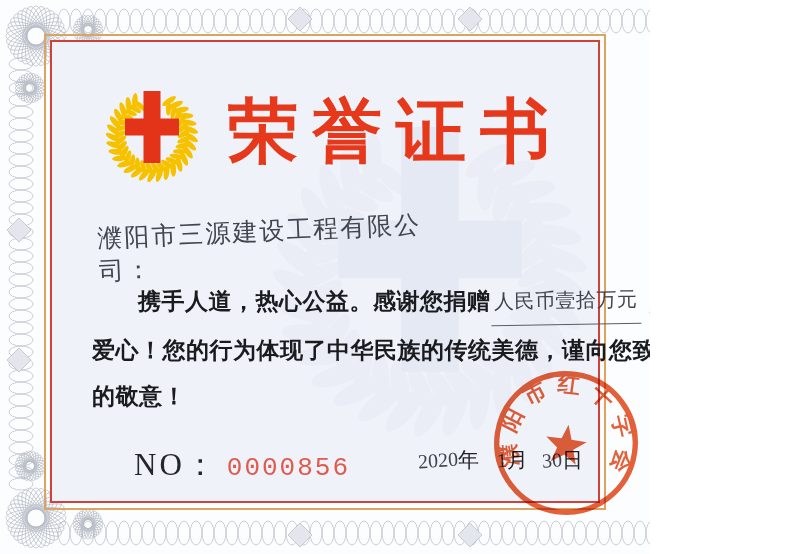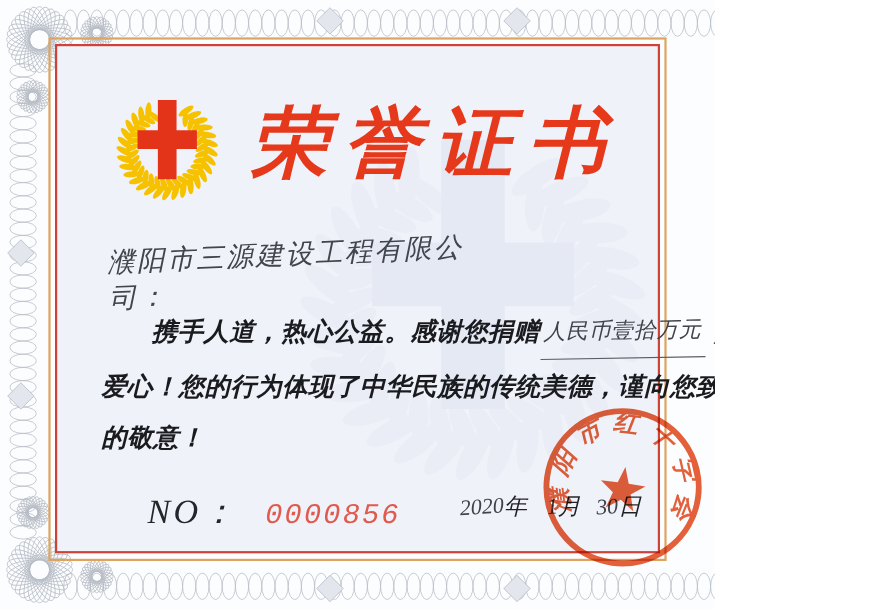--- a/index.html
+++ b/index.html
@@ -1,18 +1,18 @@
 <!DOCTYPE html>
 <html><head>
 <meta charset="utf-8">
 <style>
   html,body{margin:0;padding:0;}
   body{width:790px;height:554px;background:#ffffff;}
   .paper{position:relative;width:650px;height:554px;background:#fcfdfe;overflow:hidden;
-         font-family:"Liberation Sans",sans-serif;font-style:italic;}
+         font-family:"Liberation Sans",sans-serif;}
   #border-deco{position:absolute;left:0;top:0;}
   .frame-gold{position:absolute;top:34px;left:44px;right:44px;bottom:44px;
               border:2px solid #dda45f;}
   .frame-red{position:absolute;top:40px;left:50px;right:50px;bottom:51px;
              border:2px solid #ce4237;background:#f0f2f9;}
   #watermark{position:absolute;left:260px;top:110px;width:340px;height:340px;opacity:.8;}
   #emblem{position:absolute;left:102px;top:86px;width:100px;height:100px;}
   .title{position:absolute;left:228px;top:90px;font-family:"Liberation Serif",serif;
          font-weight:700;font-size:70px;line-height:1.2;letter-spacing:14px;color:#e6391b;
          white-space:nowrap;}
@@ -20,21 +20,21 @@
              font-size:25px;letter-spacing:2px;color:#41454e;transform:rotate(-2.5deg);}
   .body-text{position:absolute;left:92px;top:278px;width:640px;margin:0;
              font-size:23px;font-weight:700;letter-spacing:.5px;line-height:46px;
              color:#1a1b1e;text-indent:46px;}
   .amount{font-family:cursive;font-weight:400;font-size:20px;color:#3f434c;
           border-bottom:1.5px solid #595c63;padding:0 3px 1px 3px;display:inline-block;
           text-indent:0;transform:rotate(-1deg) translateY(-2px);}
   .serial-row{position:absolute;left:134px;top:444px;white-space:nowrap;}
   .serial-label{font-family:"Liberation Serif",serif;font-size:31px;letter-spacing:3px;color:#24262a;}
   .serial-number{font-family:"Liberation Mono",monospace;font-size:26px;letter-spacing:2px;
-                 color:#e05a4e;margin-left:24px;}
+                 color:#e05a4e;margin-left:8px;}
   .date-row{position:absolute;left:418px;top:446px;white-space:nowrap;font-size:21px;color:#1e2024;}
   .date-row .hand{font-family:cursive;font-size:20px;color:#3f434c;display:inline-block;
                   transform:rotate(-4deg);}
   .date-row .unit{font-family:"Liberation Serif",serif;font-size:21px;}
   .gap1{margin-left:18px;} .gap2{margin-left:14px;}
   .seal{position:absolute;left:488px;top:365px;width:156px;height:156px;
         transform:rotate(8deg);opacity:.93;mix-blend-mode:multiply;}
   .seal text{font-family:"Liberation Sans",sans-serif;font-weight:700;font-size:23px;
              letter-spacing:9px;fill:#e4552c;}
 </style>

